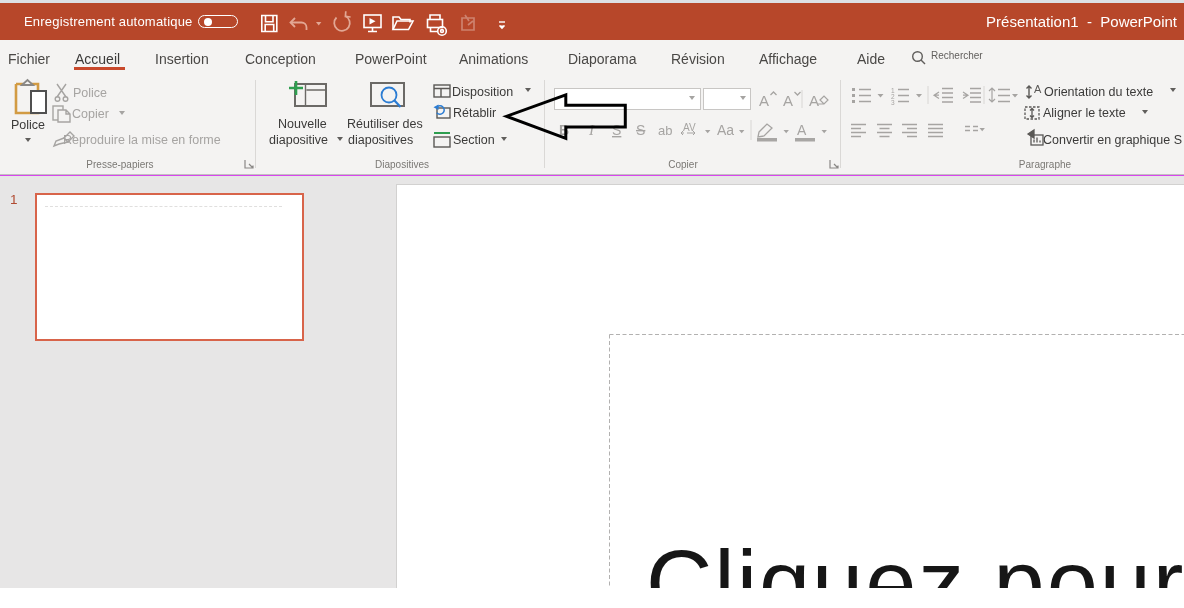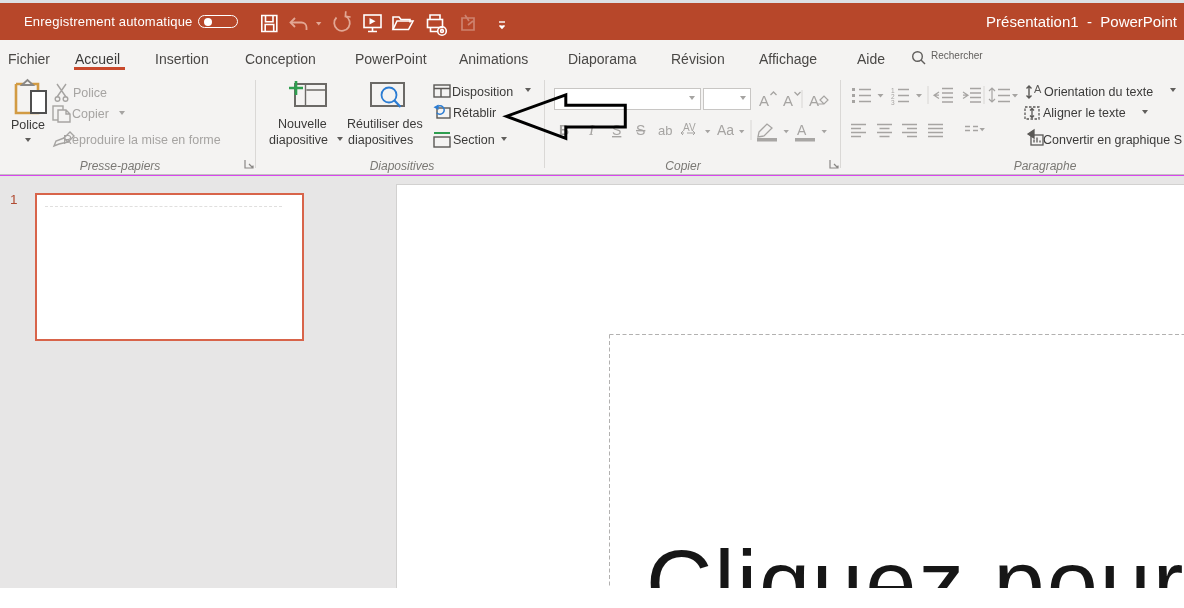--- a/index.html
+++ b/index.html
@@ -14,21 +14,21 @@
 #togglepill{left:198px;top:15px;width:40px;height:13px;border:1.5px solid #fff;border-radius:7px;}
 #toggleknob{left:204px;top:17.5px;width:8px;height:8px;background:#fff;border-radius:50%;}
 
 #tabsrow{left:0;top:40px;width:1184px;height:36px;background:#f4f3f2;}
 .tab{position:absolute;top:10.5px;font-size:14px;color:#4a4846;}
 #accueil-line{left:74px;top:27px;width:51px;height:2.5px;background:#c8492c;}
 .searchtxt{position:absolute;top:10px;font-size:10px;color:#605e5c;}
 
 #ribbon{left:0;top:76px;width:1184px;height:99px;background:#f4f3f2;border-bottom:1.5px solid #c2c1c0;}
 .gsep{position:absolute;top:4px;width:1px;height:88px;background:#dad8d6;}
-.glabel{position:absolute;top:83px;font-size:12px;color:#7a7874;width:160px;text-align:center;font-style:italic;}
+.glabel{position:absolute;top:83px;font-size:10px;color:#7a7874;width:160px;text-align:center;}
 .btxt{position:absolute;font-size:12.5px;color:#3b3a39;white-space:nowrap;}
 .gray{color:#a6a4a2;}
 .caret{position:absolute;width:0;height:0;border-left:3.5px solid transparent;border-right:3.5px solid transparent;border-top:4px solid #605e5c;}
 .caret.gray2{border-top-color:#a6a4a2;}
 .bigtxt{position:absolute;font-size:12.5px;color:#3b3a39;text-align:left;white-space:nowrap;}
 
 .combo{position:absolute;background:#fff;border:1px solid #c8c6c4;height:22px;}
 
 #content{left:0;top:176px;width:1184px;height:432px;background:#e7e6e6;}
 #slide{left:396px;top:8px;width:788px;height:424px;background:#fff;border-left:1px solid #d2d1d0;border-top:1px solid #d2d1d0;}

